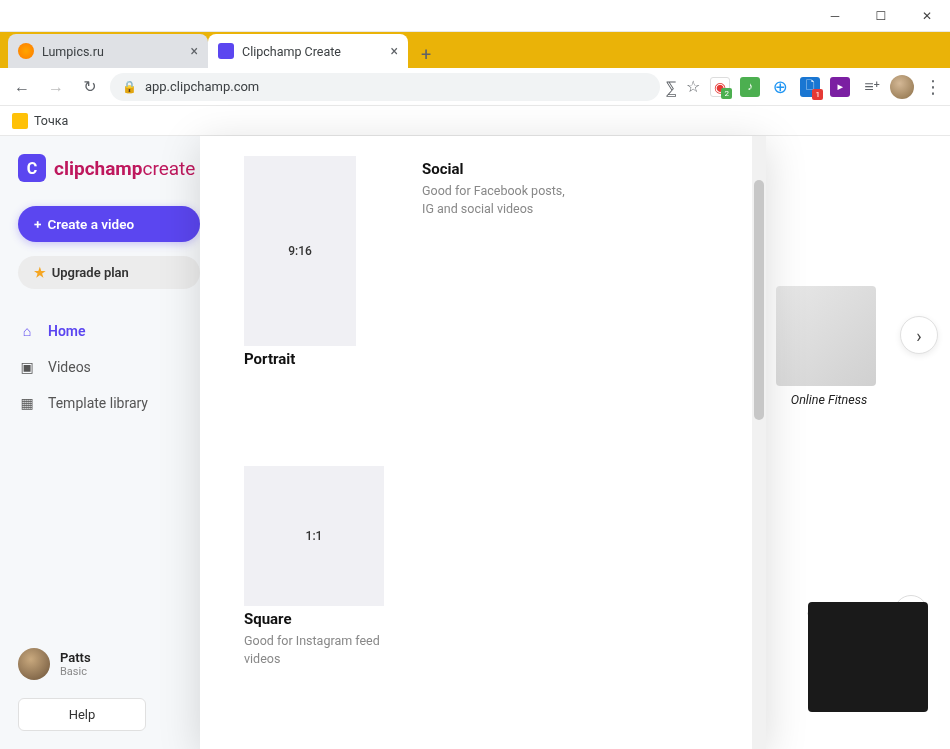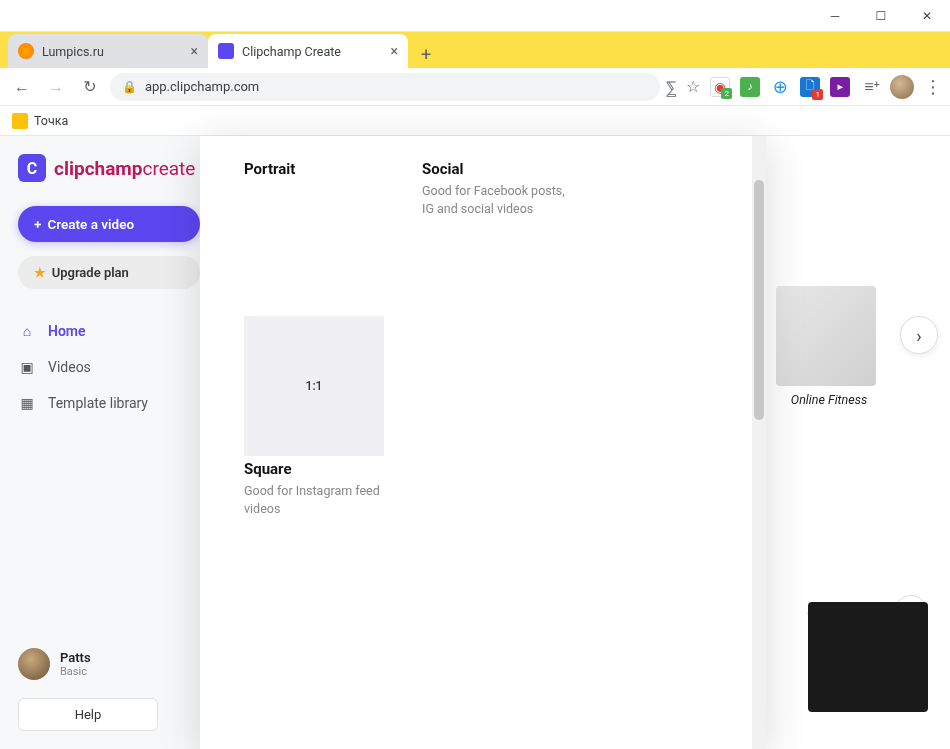--- a/index.html
+++ b/index.html
@@ -3,21 +3,21 @@
 <meta charset="utf-8">
 <style>
 * { box-sizing: border-box; margin: 0; padding: 0; font-family: -apple-system, BlinkMacSystemFont, "Segoe UI", Roboto, sans-serif; }
 body { width: 950px; height: 749px; background: #fff; overflow: hidden; position: relative; }
 
 
 .titlebar { height: 32px; background: #fff; display: flex; justify-content: flex-end; align-items: center; border-bottom: 1px solid #e8e8e8; }
 .win-btn { width: 46px; height: 32px; display: flex; align-items: center; justify-content: center; color: #444; font-size: 12px; }
 
 
-.tabstrip { height: 36px; background: #fde047; display: flex; align-items: flex-end; padding-left: 8px; }
+.tabstrip { height: 36px; background: #eab308; display: flex; align-items: flex-end; padding-left: 8px; }
 .tab { height: 34px; min-width: 200px; background: #fff; border-radius: 8px 8px 0 0; display: flex; align-items: center; padding: 0 10px; gap: 8px; font-size: 12.5px; color: #3c4043; position: relative; }
 .tab.inactive { background: #dfe1e5; }
 .tab .favicon { width: 16px; height: 16px; border-radius: 50%; }
 .tab .close { margin-left: auto; font-size: 14px; color: #5f6368; }
 .newtab { width: 28px; height: 28px; display: flex; align-items: center; justify-content: center; color: #5f6368; font-size: 18px; margin-left: 4px; }
 
 
 .addrbar { height: 38px; display: flex; align-items: center; gap: 6px; padding: 0 8px; background: #fff; border-bottom: 1px solid #e8e8e8; }
 .nav-btn { width: 28px; height: 28px; border-radius: 50%; display: flex; align-items: center; justify-content: center; color: #5f6368; font-size: 16px; }
 .omnibox { flex: 1; height: 28px; background: #f1f3f4; border-radius: 14px; display: flex; align-items: center; padding: 0 12px; gap: 8px; font-size: 13px; color: #3c4043; }
@@ -42,21 +42,21 @@
 .logo-txt .b { font-weight: 700; }
 .btn-create { background: #5b46f0; color: #fff; border-radius: 20px; padding: 10px 16px; font-size: 13.5px; font-weight: 600; display: flex; align-items: center; gap: 6px; margin-bottom: 14px; box-shadow: 0 2px 8px rgba(91,70,240,.3); cursor: pointer; }
 .btn-upgrade { background: #ececec; color: #333; border-radius: 20px; padding: 9px 16px; font-size: 13px; font-weight: 600; display: flex; align-items: center; gap: 6px; margin-bottom: 24px; }
 .nav-item { display: flex; align-items: center; gap: 12px; padding: 10px 0; font-size: 14px; color: #555; cursor: pointer; }
 .nav-item.active { color: #5b46f0; font-weight: 600; }
 .nav-ico { width: 18px; display: inline-flex; justify-content: center; color: inherit; }
 .user-block { margin-top: auto; display: flex; align-items: center; gap: 10px; padding: 8px 0; }
 .user-av { width: 32px; height: 32px; border-radius: 50%; background: radial-gradient(circle at 40% 35%, #c9a97e, #6b5238); }
 .user-name { font-size: 13px; font-weight: 600; color: #222; }
 .user-tier { font-size: 11px; color: #888; }
-.help-btn { background: #fff; border: 1px solid #e0e0e0; border-radius: 6px; padding: 8px 0; text-align: center; font-size: 13px; color: #333; margin-top: 10px; width: 140px; }
+.help-btn { background: #fff; border: 1px solid #e0e0e0; border-radius: 6px; padding: 8px 0; text-align: center; font-size: 13px; color: #333; margin-top: 10px; width: 128px; }
 
 
 .main { flex: 1; position: relative; background: #fff; }
 .bg-templates { position: absolute; top: 150px; right: 12px; display: flex; gap: 18px; align-items: flex-start; }
 .bg-card { width: 106px; font-style: italic; }
 .bg-thumb { width: 100px; height: 100px; background: linear-gradient(135deg,#d8c8b8,#e8dcc8); border-radius: 4px; }
 .bg-thumb2 { background: linear-gradient(135deg,#e8e8e8,#d0d0d0); }
 .bg-label { font-size: 12.5px; color: #222; margin-top: 6px; text-align: center; }
 .bg-next { width: 38px; height: 38px; border-radius: 50%; background: #fff; border: 1px solid #e0e0e0; display: flex; align-items: center; justify-content: center; font-size: 18px; color: #444; margin-top: 30px; box-shadow: 0 2px 6px rgba(0,0,0,.08); }
 .bg-actions { position: absolute; top: 424px; right: 22px; display: flex; gap: 14px; align-items: center; margin-top: 35px; }
@@ -195,20 +195,23 @@
     <div class="bg-box"></div>
   </div>
 
   <div class="modal">
     <div class="scroll-track">
       <div class="scroll-thumb"></div>
     </div>
 
     <div class="ratio-grid">
       <div class="ratio-card">
+        <div class="ratio-box r-916">
+            <span>9:16</span>
+          </div>
         <div class="ratio-title">Portrait</div>
       </div>
       <div class="ratio-card">
         <div class="ratio-title">Social</div>
         <div class="ratio-desc">Good for Facebook posts, IG and social videos</div>
       </div>
       <div class="ratio-card">
         <div class="ratio-box r-11">
             <span>1:1</span>
           </div>

